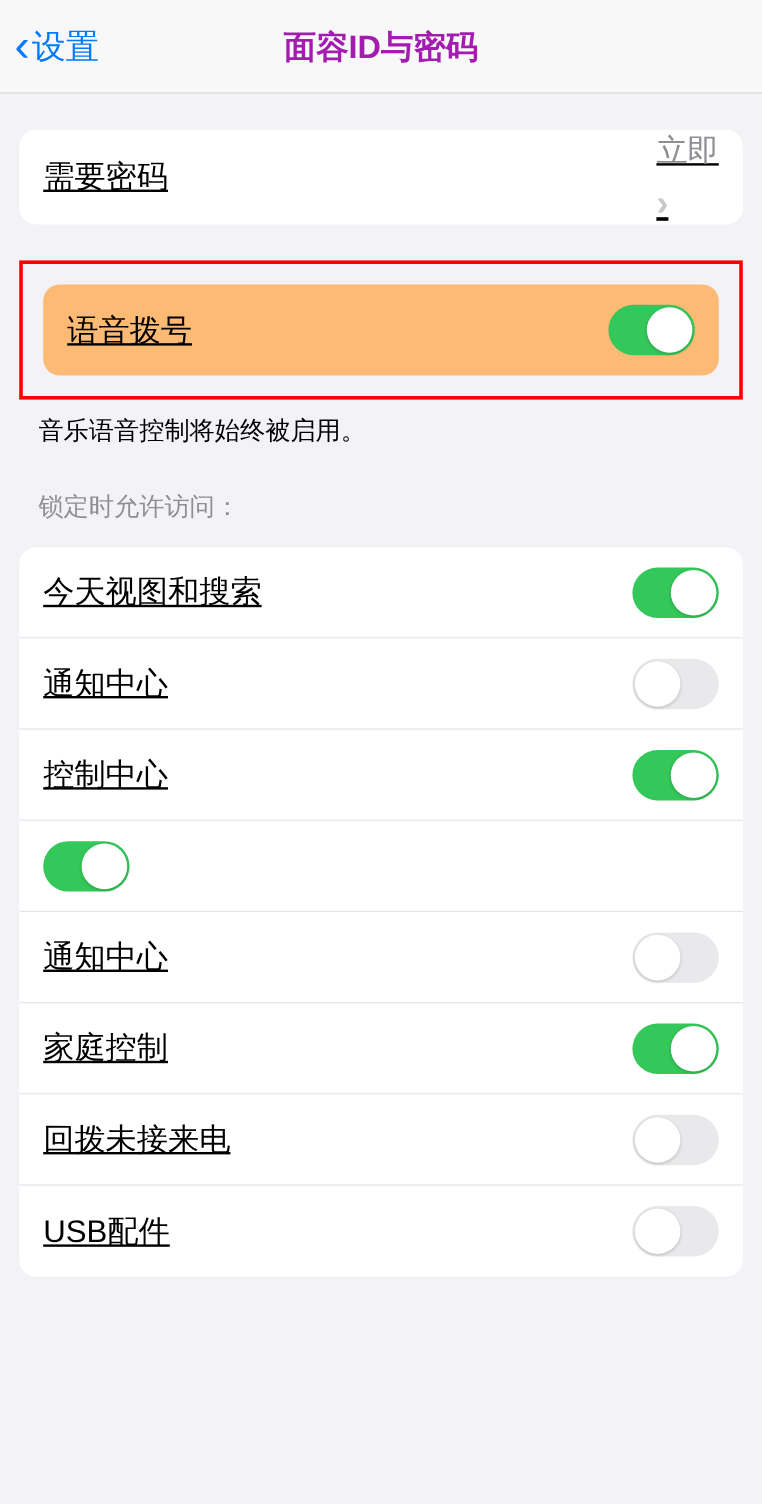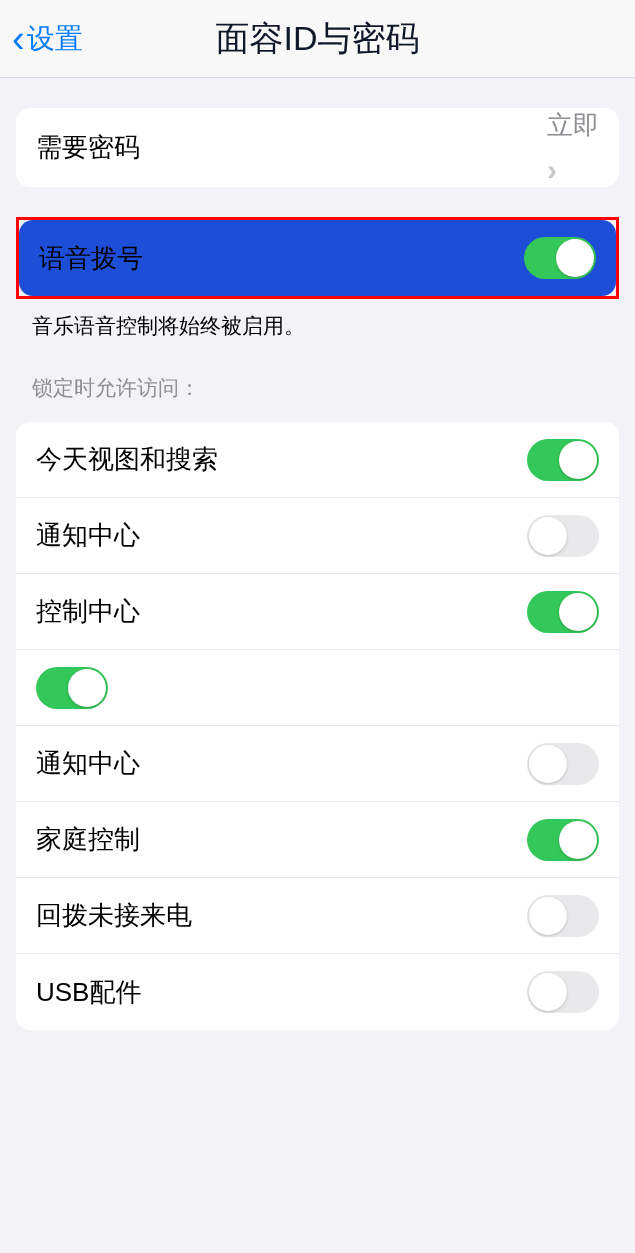--- a/index.html
+++ b/index.html
@@ -29,40 +29,41 @@
     .back-chevron {
       font-size: 38px;
       font-weight: 400;
       margin-right: 2px;
       line-height: 1;
     }
     .navbar-title {
       position: absolute;
       left: 50%;
       transform: translateX(-50%);
-      font-size: 34px;
-      font-weight: 400;
-      color: #0f172a;
+      font-size: 27px;
+      font-weight: 700;
+      color: #a21caf;
     }
     .content {
       padding: 0;
     }
     .section {
       margin: 30px 16px 0 16px;
       background: #fff;
       border-radius: 14px;
       overflow: hidden;
     }
     .row {
       display: flex;
       align-items: center;
       justify-content: space-between;
       padding: 0 20px;
       min-height: 76px;
       border-bottom: 1px solid #e5e5ea;
+      text-decoration: underline;
     }
     .row:last-child { border-bottom: none; }
     .row-label {
       font-size: 26px;
       color: #000;
     }
     .row-right {
       display: flex;
       align-items: flex-start;
       gap: 10px;
@@ -108,24 +109,24 @@
       font-size: 21px;
       color: #8e8e93;
       padding: 0 32px 10px 32px;
       margin-top: 34px;
     }
     .section-highlight {
       margin: 30px 16px 0 16px;
       border: 3px solid #ff0000;
     }
     .section-highlight .section-inner {
-      background: #1d4ed8;
+      background: #fdba74;
       border-radius: 14px;
       overflow: hidden;
-      margin: 0;
+      margin: 17px;
     }
     .row-highlight {
       position: relative;
     }
     .row-highlight::before {
       content: "";
       position: absolute;
       left: -20px;
       right: -20px;
       top: -2px;

